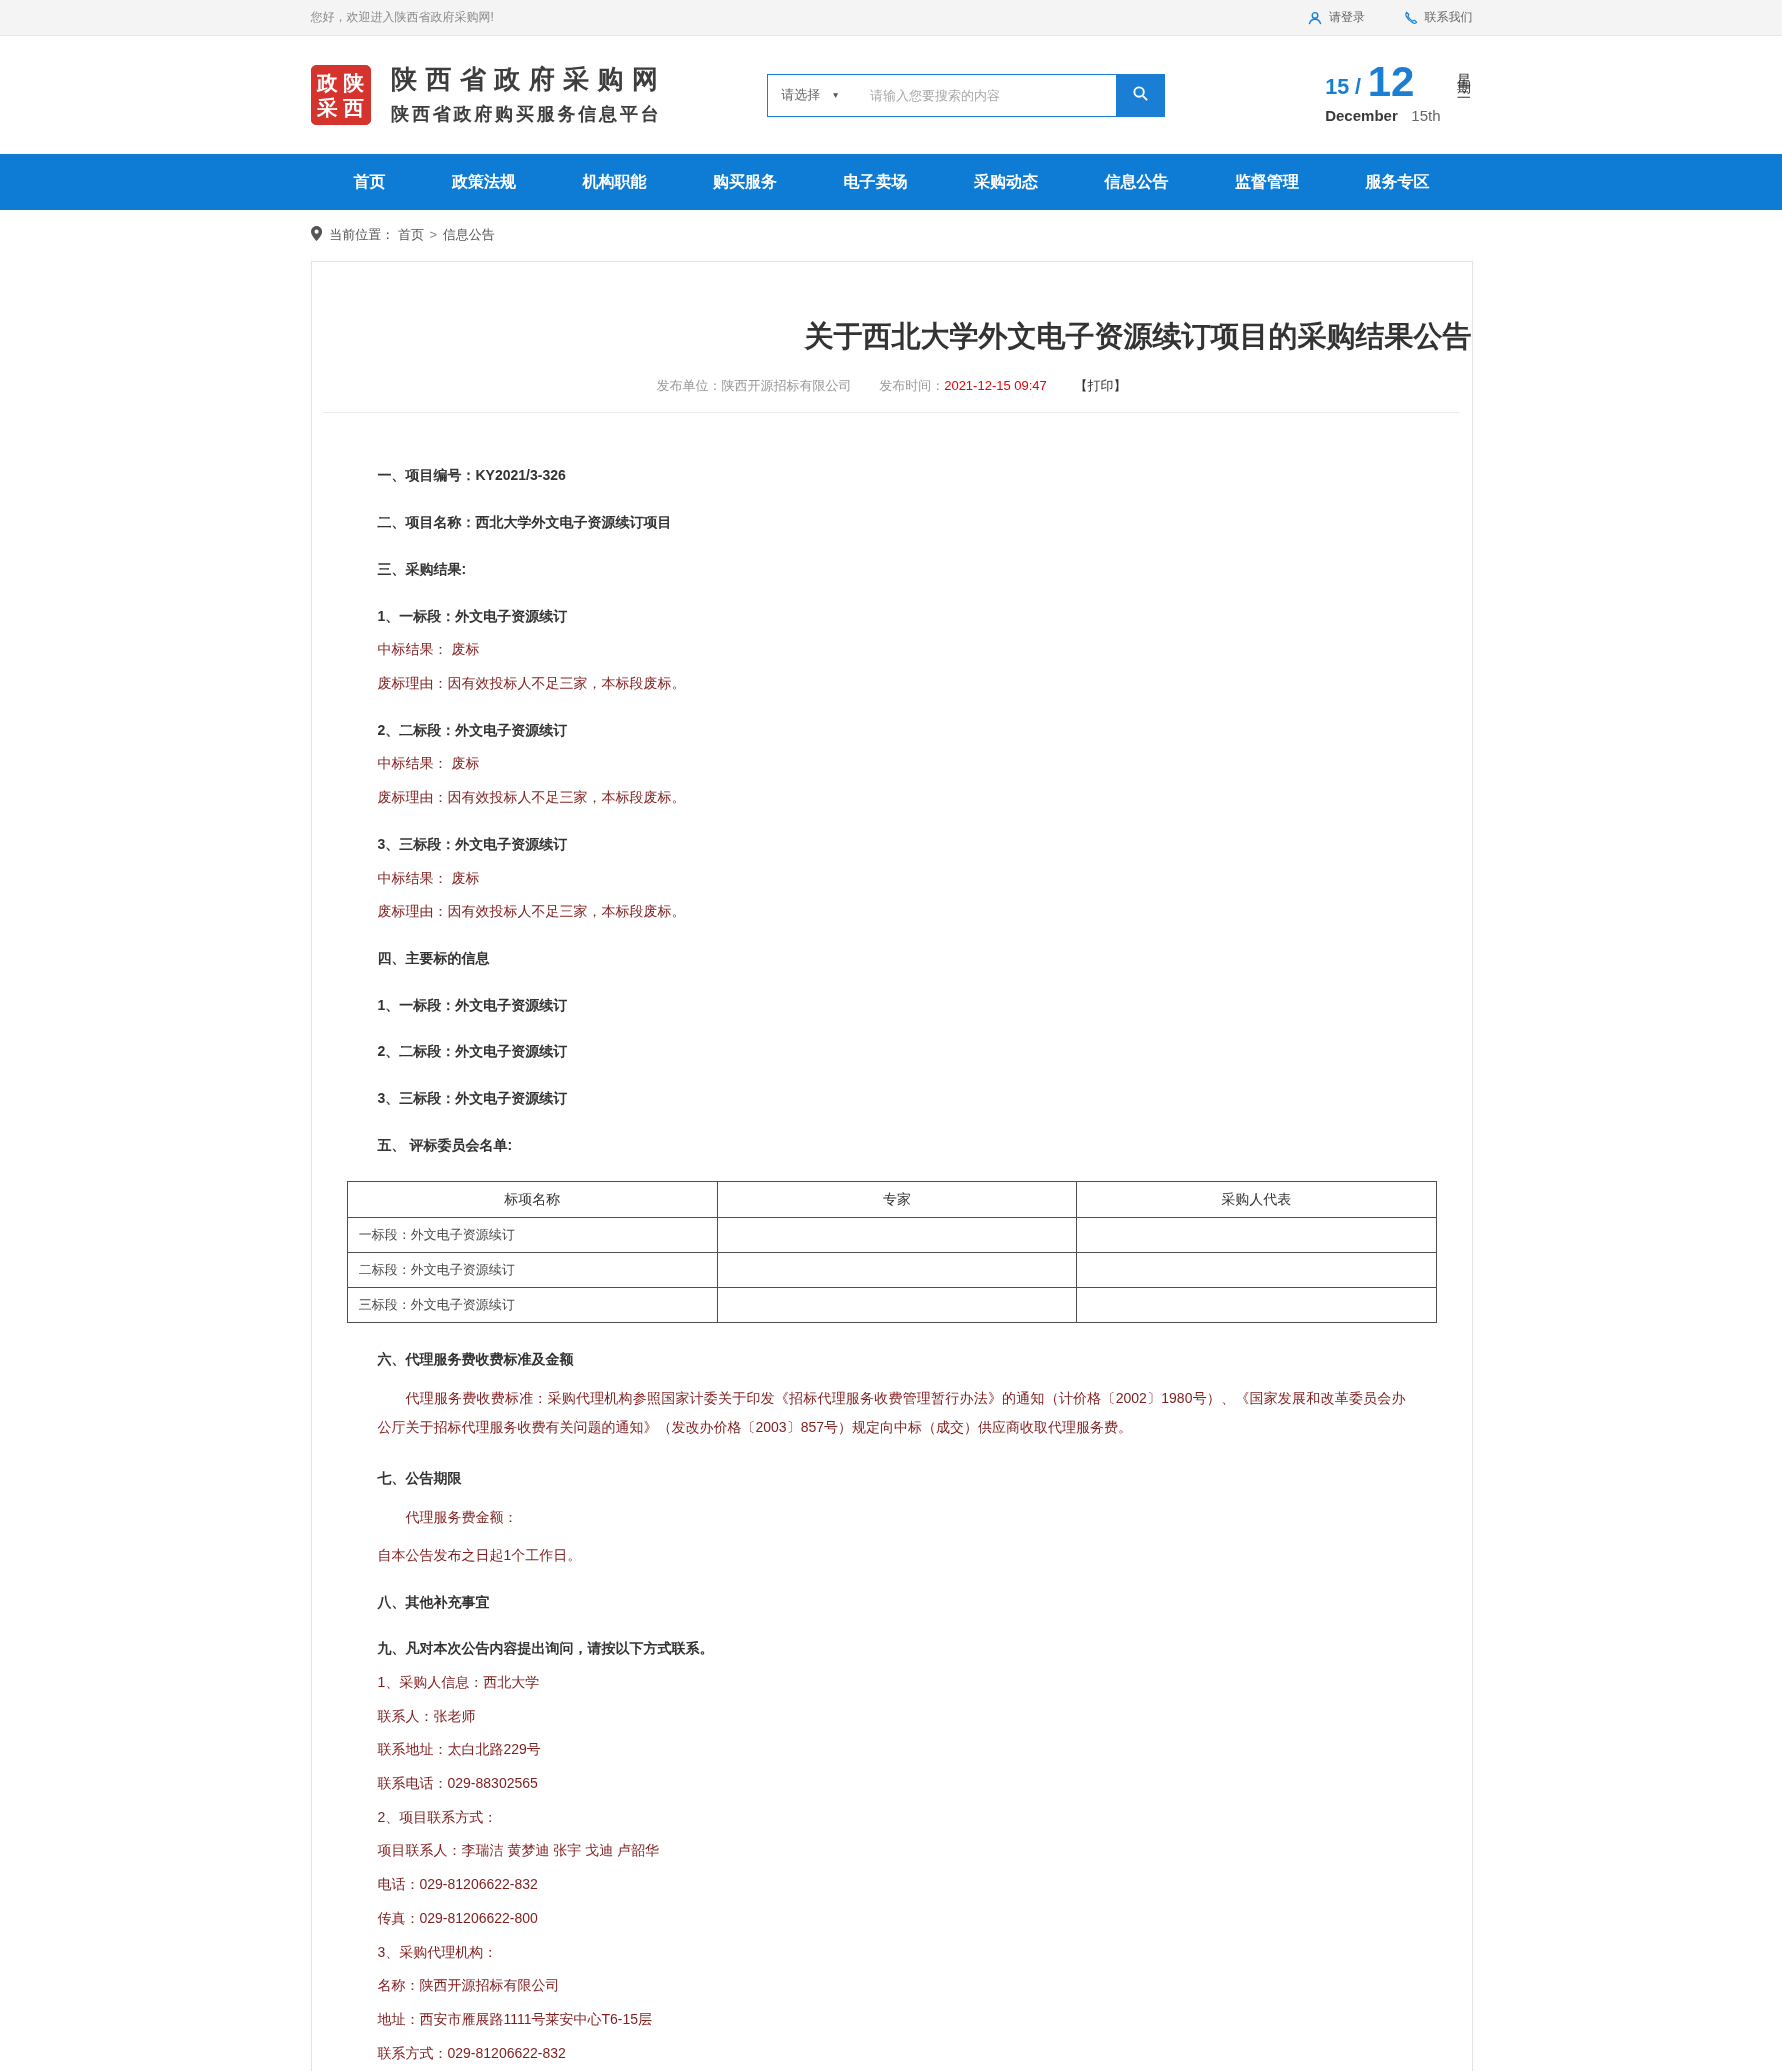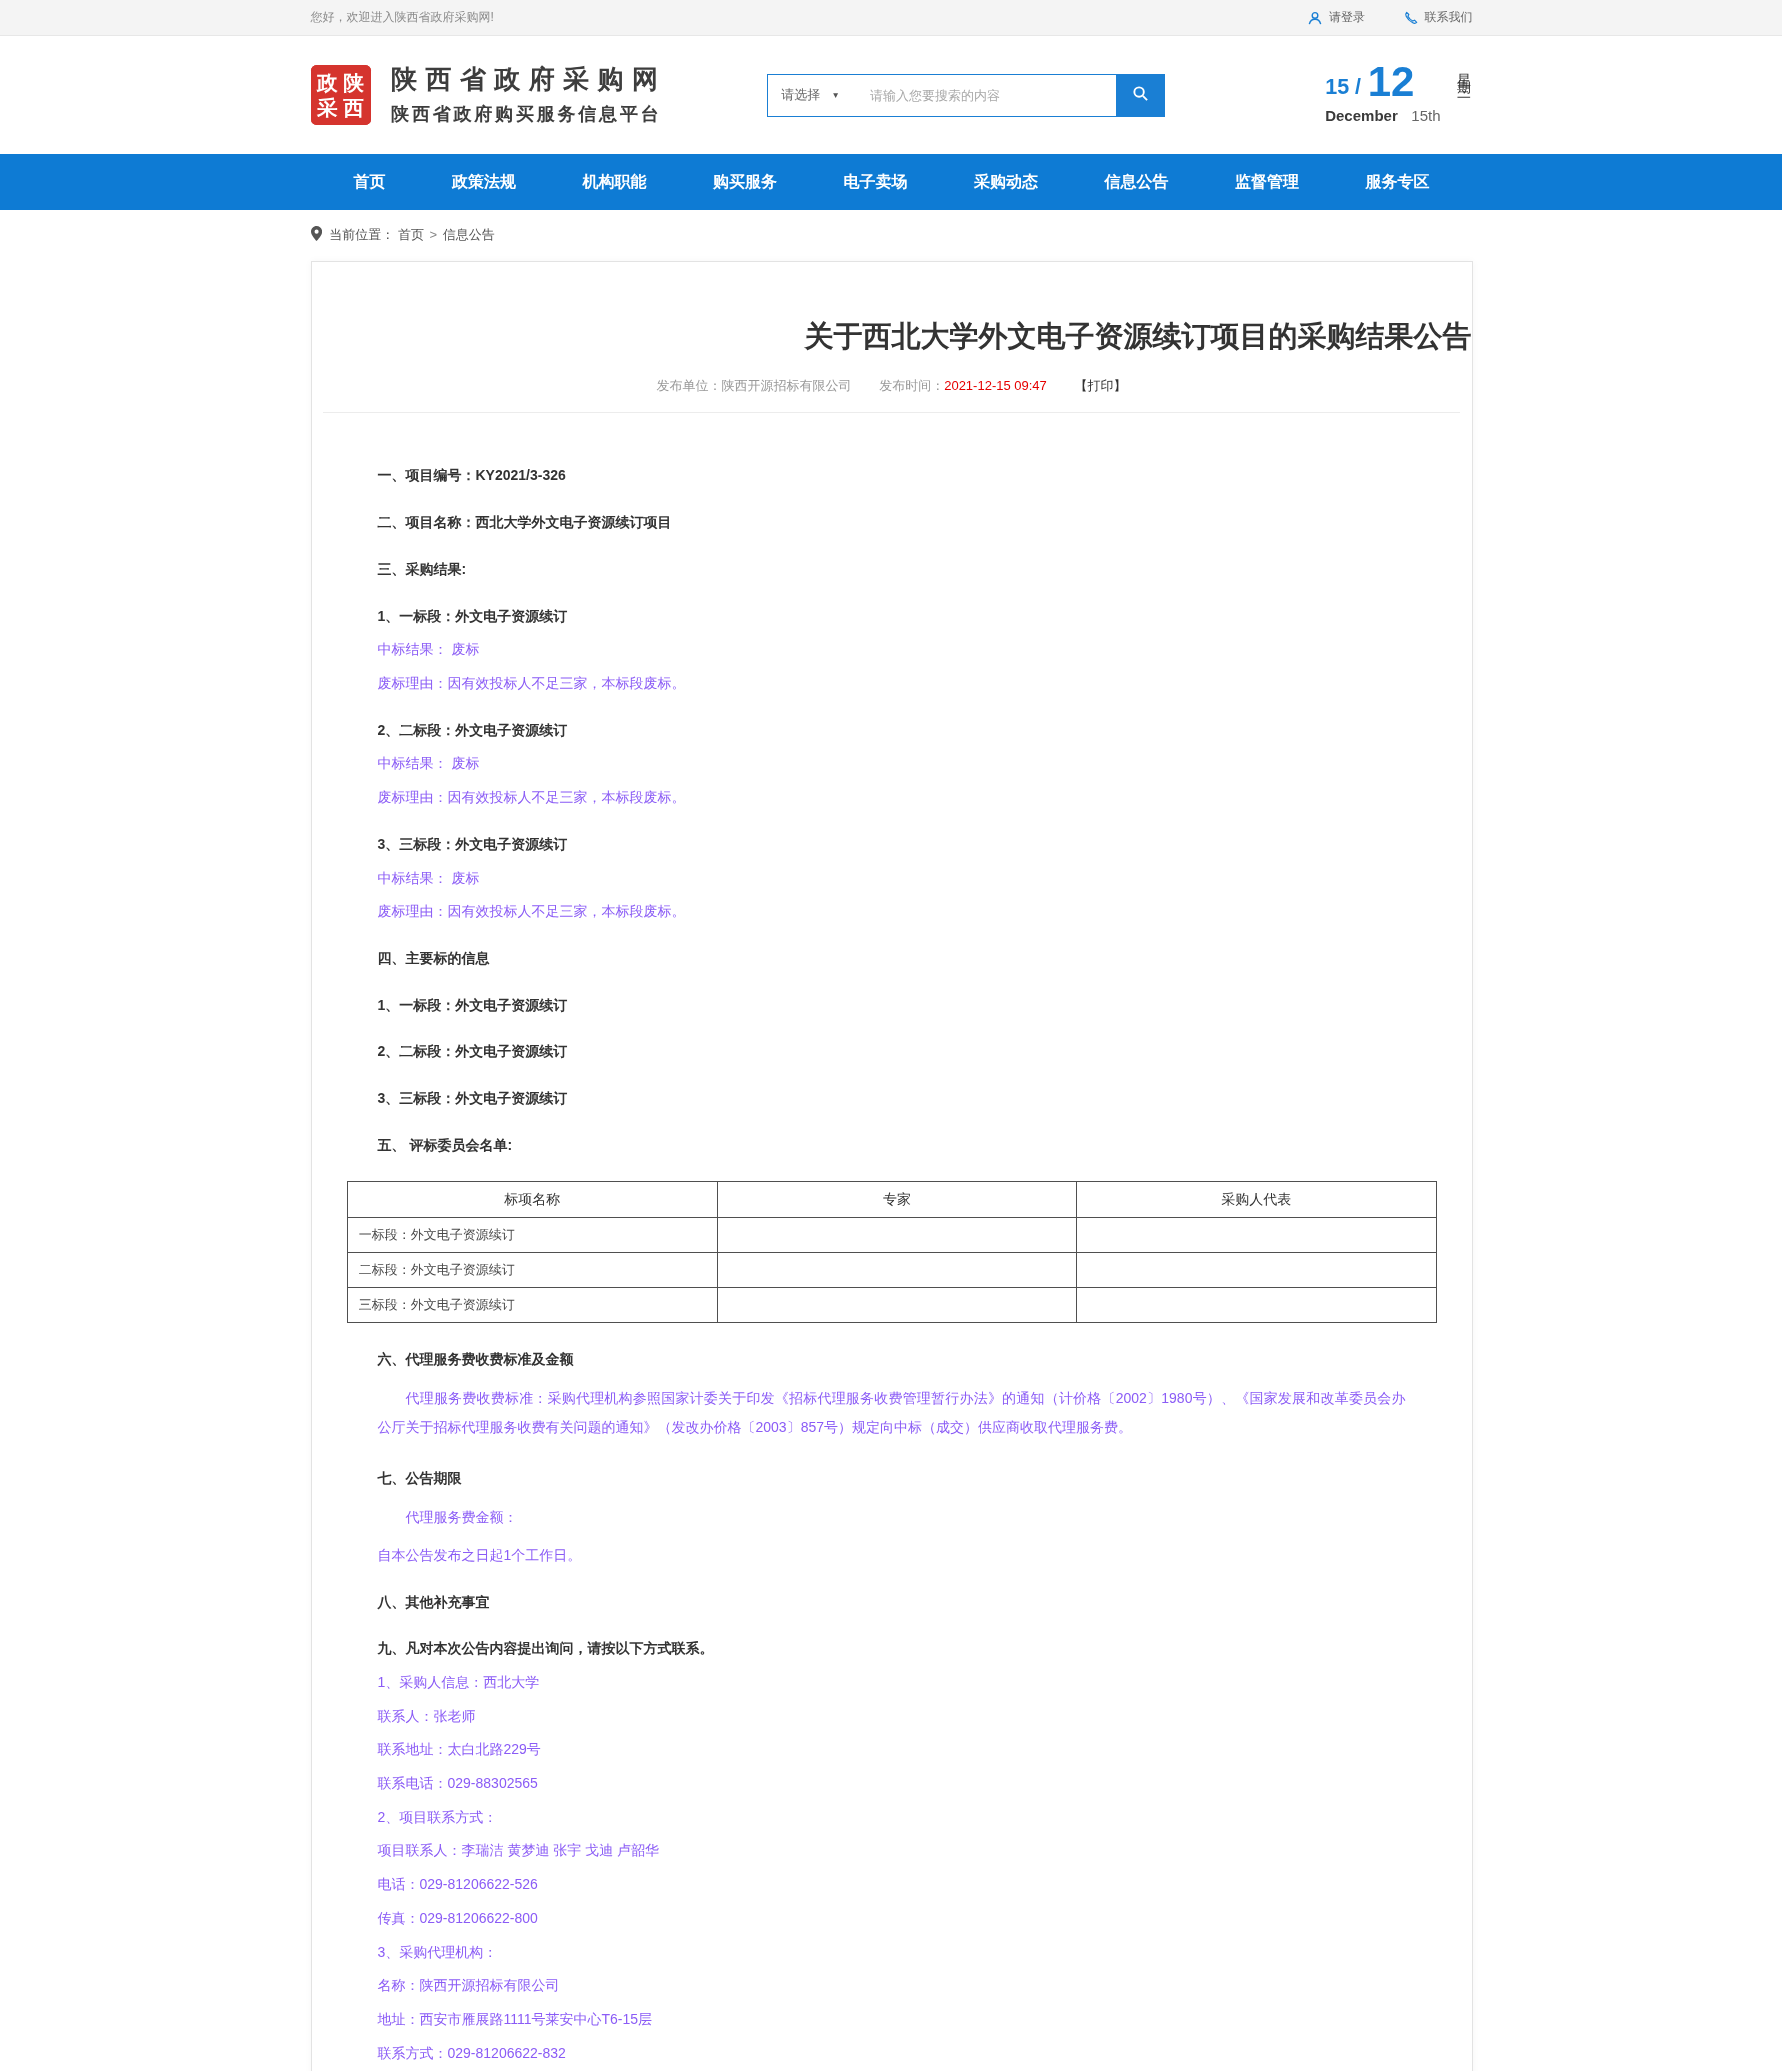--- a/index.html
+++ b/index.html
@@ -62,21 +62,21 @@
           box-shadow:0 0 7.5px rgba(0,0,0,.04); padding-bottom:58px; }
   .article-title { margin-top:55px; text-align:right; font-size:29px; font-weight:bold; color:#333; }
   .article-meta { margin-top:20.6px; text-align:center; font-size:13px; color:#999; }
   .meta-label { color:#999; }
   .meta-pub { color:#999; }
   .meta-time { color:#e60000; }
   .meta-gap { display:inline-block; width:24px; }
   .print-btn { color:#333; cursor:pointer; }
   .meta-divider { margin:17px 11.2px 0; border-bottom:0.9px solid #ececec; }
   .article-body { padding:26px 66px 0; }
-  .para { font-size:14px; color:#8b5cf6; line-height:19.7px; margin:14px 0; }
+  .para { font-size:14px; color:#7f1d1d; line-height:19.7px; margin:14px 0; }
   .para.bold { font-weight:bold; color:#333; margin-top:27px; }
   .para.indent { text-indent:2em; line-height:29px; margin-top:8px; text-align:justify; }
 
   .committee-table { width:calc(100% + 62px); margin:26px 0 5.6px -31px; border-collapse:collapse; }
   .committee-table th { border:0.9px solid #4f4f4f; height:36px; font-size:14px; font-weight:normal; color:#333; text-align:center; }
   .committee-table td { border:0.9px solid #4f4f4f; height:35px; font-size:13px; color:#4a4a4a; text-align:left; padding-left:11.2px; }
   .committee-table th:nth-child(1){ width:34%; }
   .committee-table th:nth-child(2){ width:33%; }
   .committee-table th:nth-child(3){ width:33%; }
 </style>
@@ -241,21 +241,21 @@
         <p class="para indent">代理服务费金额：</p>
         <p class="para">自本公告发布之日起1个工作日。</p>
         <p class="para bold">八、其他补充事宜</p>
         <p class="para bold">九、凡对本次公告内容提出询问，请按以下方式联系。</p>
         <p class="para">1、采购人信息：西北大学</p>
         <p class="para">联系人：张老师</p>
         <p class="para">联系地址：太白北路229号</p>
         <p class="para">联系电话：029-88302565</p>
         <p class="para">2、项目联系方式：</p>
         <p class="para">项目联系人：李瑞洁 黄梦迪 张宇 戈迪 卢韶华</p>
-        <p class="para">电话：029-81206622-526</p>
+        <p class="para">电话：029-81206622-832</p>
         <p class="para">传真：029-81206622-800</p>
         <p class="para">3、采购代理机构：</p>
         <p class="para">名称：陕西开源招标有限公司</p>
         <p class="para">地址：西安市雁展路1111号莱安中心T6-15层</p>
         <p class="para">联系方式：029-81206622-832</p>
       </div>
 
   </div>
 </div>
 

